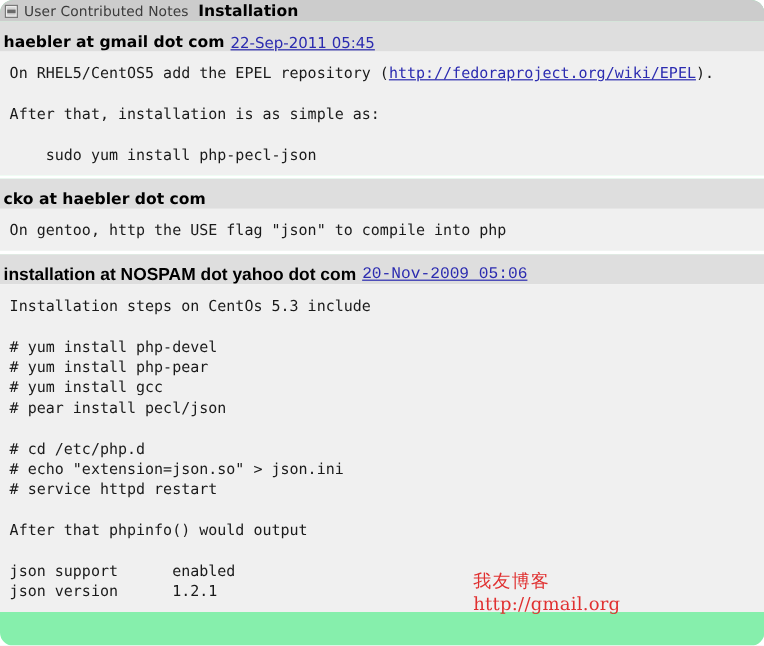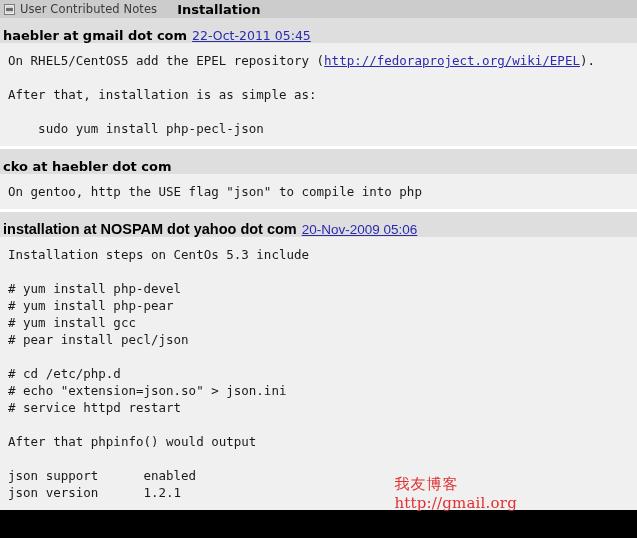--- a/index.html
+++ b/index.html
@@ -10,22 +10,23 @@
     width: 637px;
     height: 538px;
     background: #ffffff;
     font-family: "DejaVu Sans", "Liberation Sans", sans-serif;
     overflow: hidden;
   }
   .page {
     position: relative;
     width: 637px;
     height: 538px;
-    background: #000000;
-    overflow: hidden;
+    background: #86efac;
+    overflow: hidden;
+    border-radius: 11px;
   }
 
   
   .notes-bar {
     height: 18px;
     background: #cccccc;
     display: flex;
     align-items: center;
     padding: 0 0 0 4px;
     box-sizing: border-box;
@@ -53,21 +54,21 @@
   .notes-label {
     font-size: 11.5px;
     color: #3b3b3b;
     letter-spacing: 0.1px;
     white-space: nowrap;
   }
   .notes-page-title {
     font-size: 13px;
     font-weight: bold;
     color: #000000;
-    margin-left: 20px;
+    margin-left: 8px;
     white-space: nowrap;
   }
 
   
   .note {
     background: #ffffff;
   }
   .note-head {
     background: #dedede;
     height: 25px;
@@ -89,21 +90,21 @@
   }
   .note-date {
     font-family: "DejaVu Sans", "Liberation Sans", sans-serif;
     font-size: 12.5px;
     color: #2b2bb0;
     text-decoration: underline;
     margin-left: 5px;
     cursor: pointer;
   }
   .note-author.alt + .note-date {
-    font-family: Liberation Sans, sans-serif;
+    font-family: Liberation Mono, monospace;
     font-size: 13.5px;
     margin-top: 44px;
   }
   .note-body {
     background: #f0f0f0;
     font-family: "DejaVu Sans Mono", "Liberation Mono", monospace;
     font-size: 12.5px;
     line-height: 17px;
     color: #1a1a1a;
     white-space: pre;
@@ -149,21 +150,21 @@
 
   <div class="notes-bar">
     <span class="collapse-icon"></span>
     <span class="notes-label">User Contributed Notes</span>
     <span class="notes-page-title">Installation</span>
   </div>
 
   <div class="note">
     <div class="note-head">
       <span class="note-author">haebler at gmail dot com</span>
-      <span class="note-date">22-Oct-2011 05:45</span>
+      <span class="note-date">22-Sep-2011 05:45</span>
     </div>
     <div class="note-body"><span>On RHEL5/CentOS5 add the EPEL repository (</span><span class="lnk">http://fedoraproject.org/wiki/EPEL</span><span>).
 
 After that, installation is as simple as:
 
     sudo yum install php-pecl-json</span></div>
   </div>
 
   <div class="spacer"></div>
 

